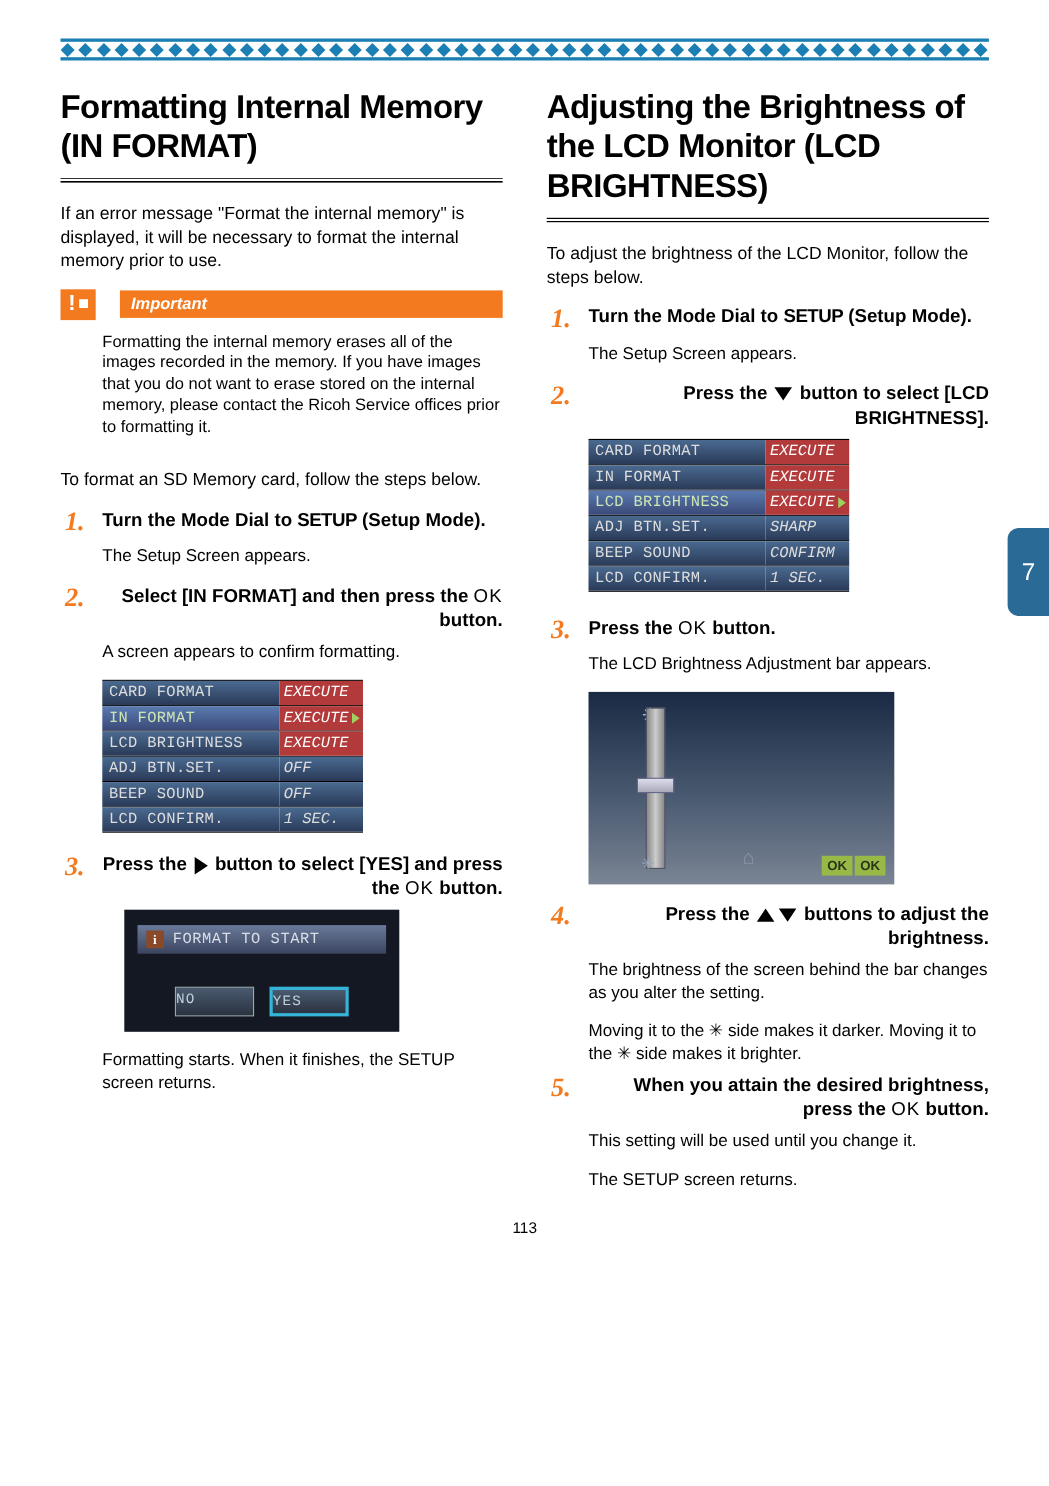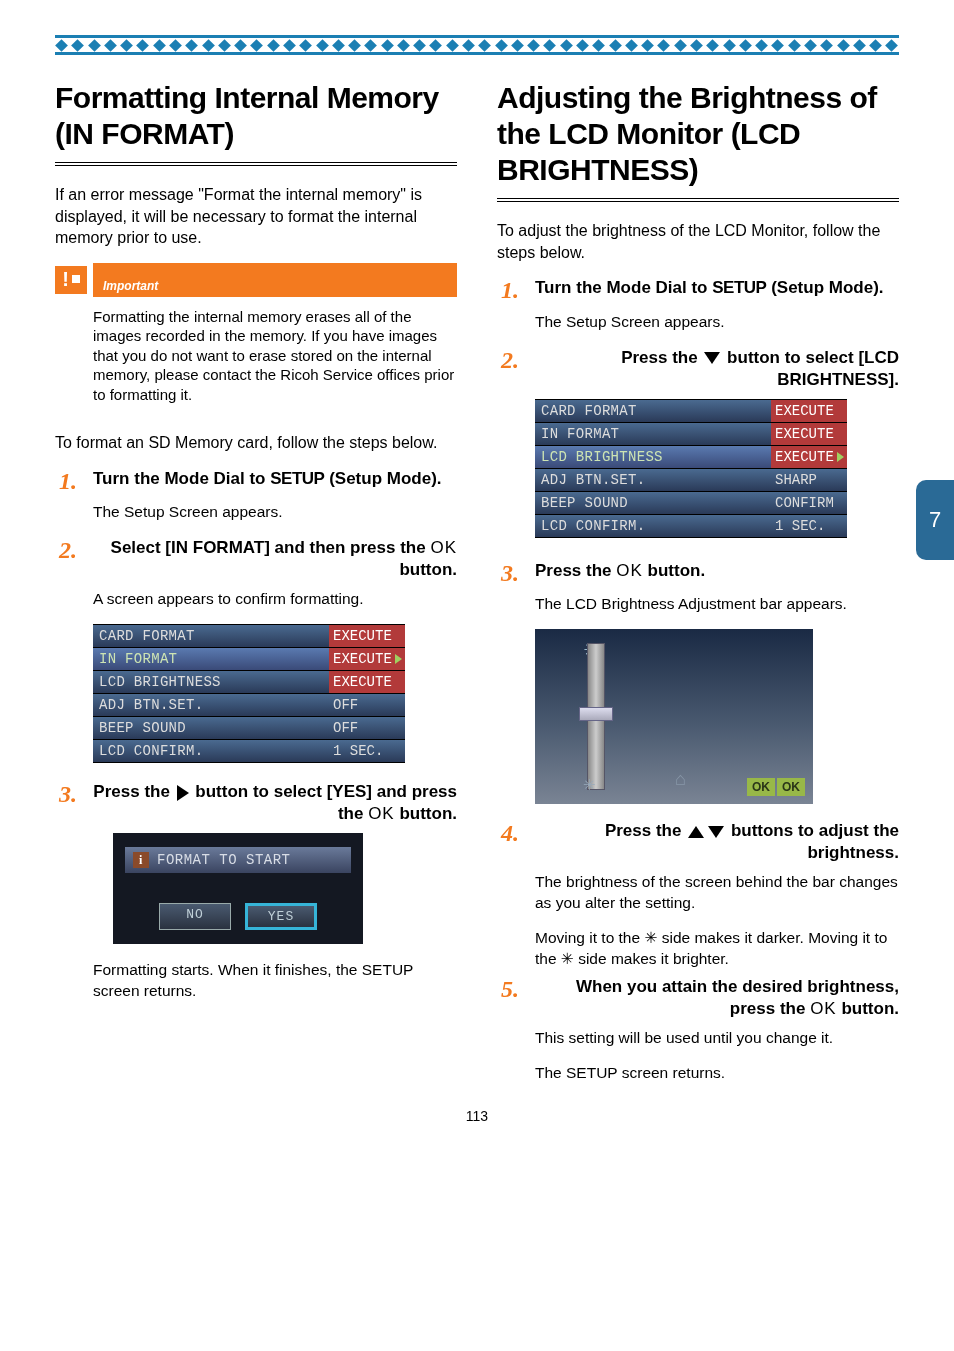--- a/index.html
+++ b/index.html
@@ -71,23 +71,23 @@
   }
   .important-icon .box {
     width: 8px; height: 8px; background: #fff; display: inline-block;
     margin-left: 2px; transform: translateY(-1px);
   }
   .important-label {
     background: #f37a1f;
     color: #fff;
     font-style: italic;
     font-weight: bold;
-    font-size: 12px;
-    padding: 16px 200px 4px 10px;
-    margin-left: 6px;
+    font-size: 15px;
+    padding: 4px 200px 4px 10px;
+    margin-left: 22px;
     flex: 1;
   }
   .important-text {
     font-size: 15px;
     line-height: 1.3;
     margin-left: 38px;
     margin-bottom: 28px;
   }
   .step {
     display: flex;
@@ -140,21 +140,21 @@
     border-bottom: 12px solid #000;
   }
   .tri-right {
     width: 0; height: 0;
     border-top: 8px solid transparent;
     border-bottom: 8px solid transparent;
     border-left: 12px solid #000;
   }
   
   .lcd-menu {
-    width: 312px;
+    width: 237px;
     margin: 6px 0 18px 38px;
     font-family: 'Courier New', monospace;
     font-size: 14px;
   }
   .lcd-row {
     display: flex;
     border-bottom: 1px solid #000;
   }
   .lcd-row:first-child { border-top: 1px solid #000; }
   .lcd-label {
@@ -163,20 +163,21 @@
     color: #ddd;
     padding: 3px 6px;
     letter-spacing: 0.3px;
   }
   .lcd-val {
     width: 76px;
     background: linear-gradient(to bottom, #4a6a90 0%, #2a3a58 100%);
     color: #ddd;
     padding: 3px 4px;
     position: relative;
+    font-style: italic;
   }
   .lcd-row.sel .lcd-label {
     background: linear-gradient(to bottom, #5a7ab0 0%, #3a4a78 100%);
     color: #cde4b3;
   }
   .lcd-row.sel .lcd-val {
     background: #b23a3a;
     color: #fff;
   }
   .lcd-row .lcd-label.hl { color: #cde4b3; }
@@ -215,21 +216,20 @@
     display: flex; align-items: center; justify-content: center;
     color: #fff; font-family: Georgia; font-weight: bold; font-size: 12px;
   }
   .fmt-buttons {
     display: flex;
     gap: 14px;
     justify-content: center;
   }
   .fmt-btn {
     width: 72px;
-    text-align: center;
     padding: 3px 0;
     font-size: 13px;
     color: #c0d0d8;
     border: 1px solid #9aa;
     background: linear-gradient(to bottom, #4a5a70 0%, #2a3240 100%);
     letter-spacing: 1px;
   }
   .fmt-btn.yes {
     border: 3px solid #36b4d8;
   }

